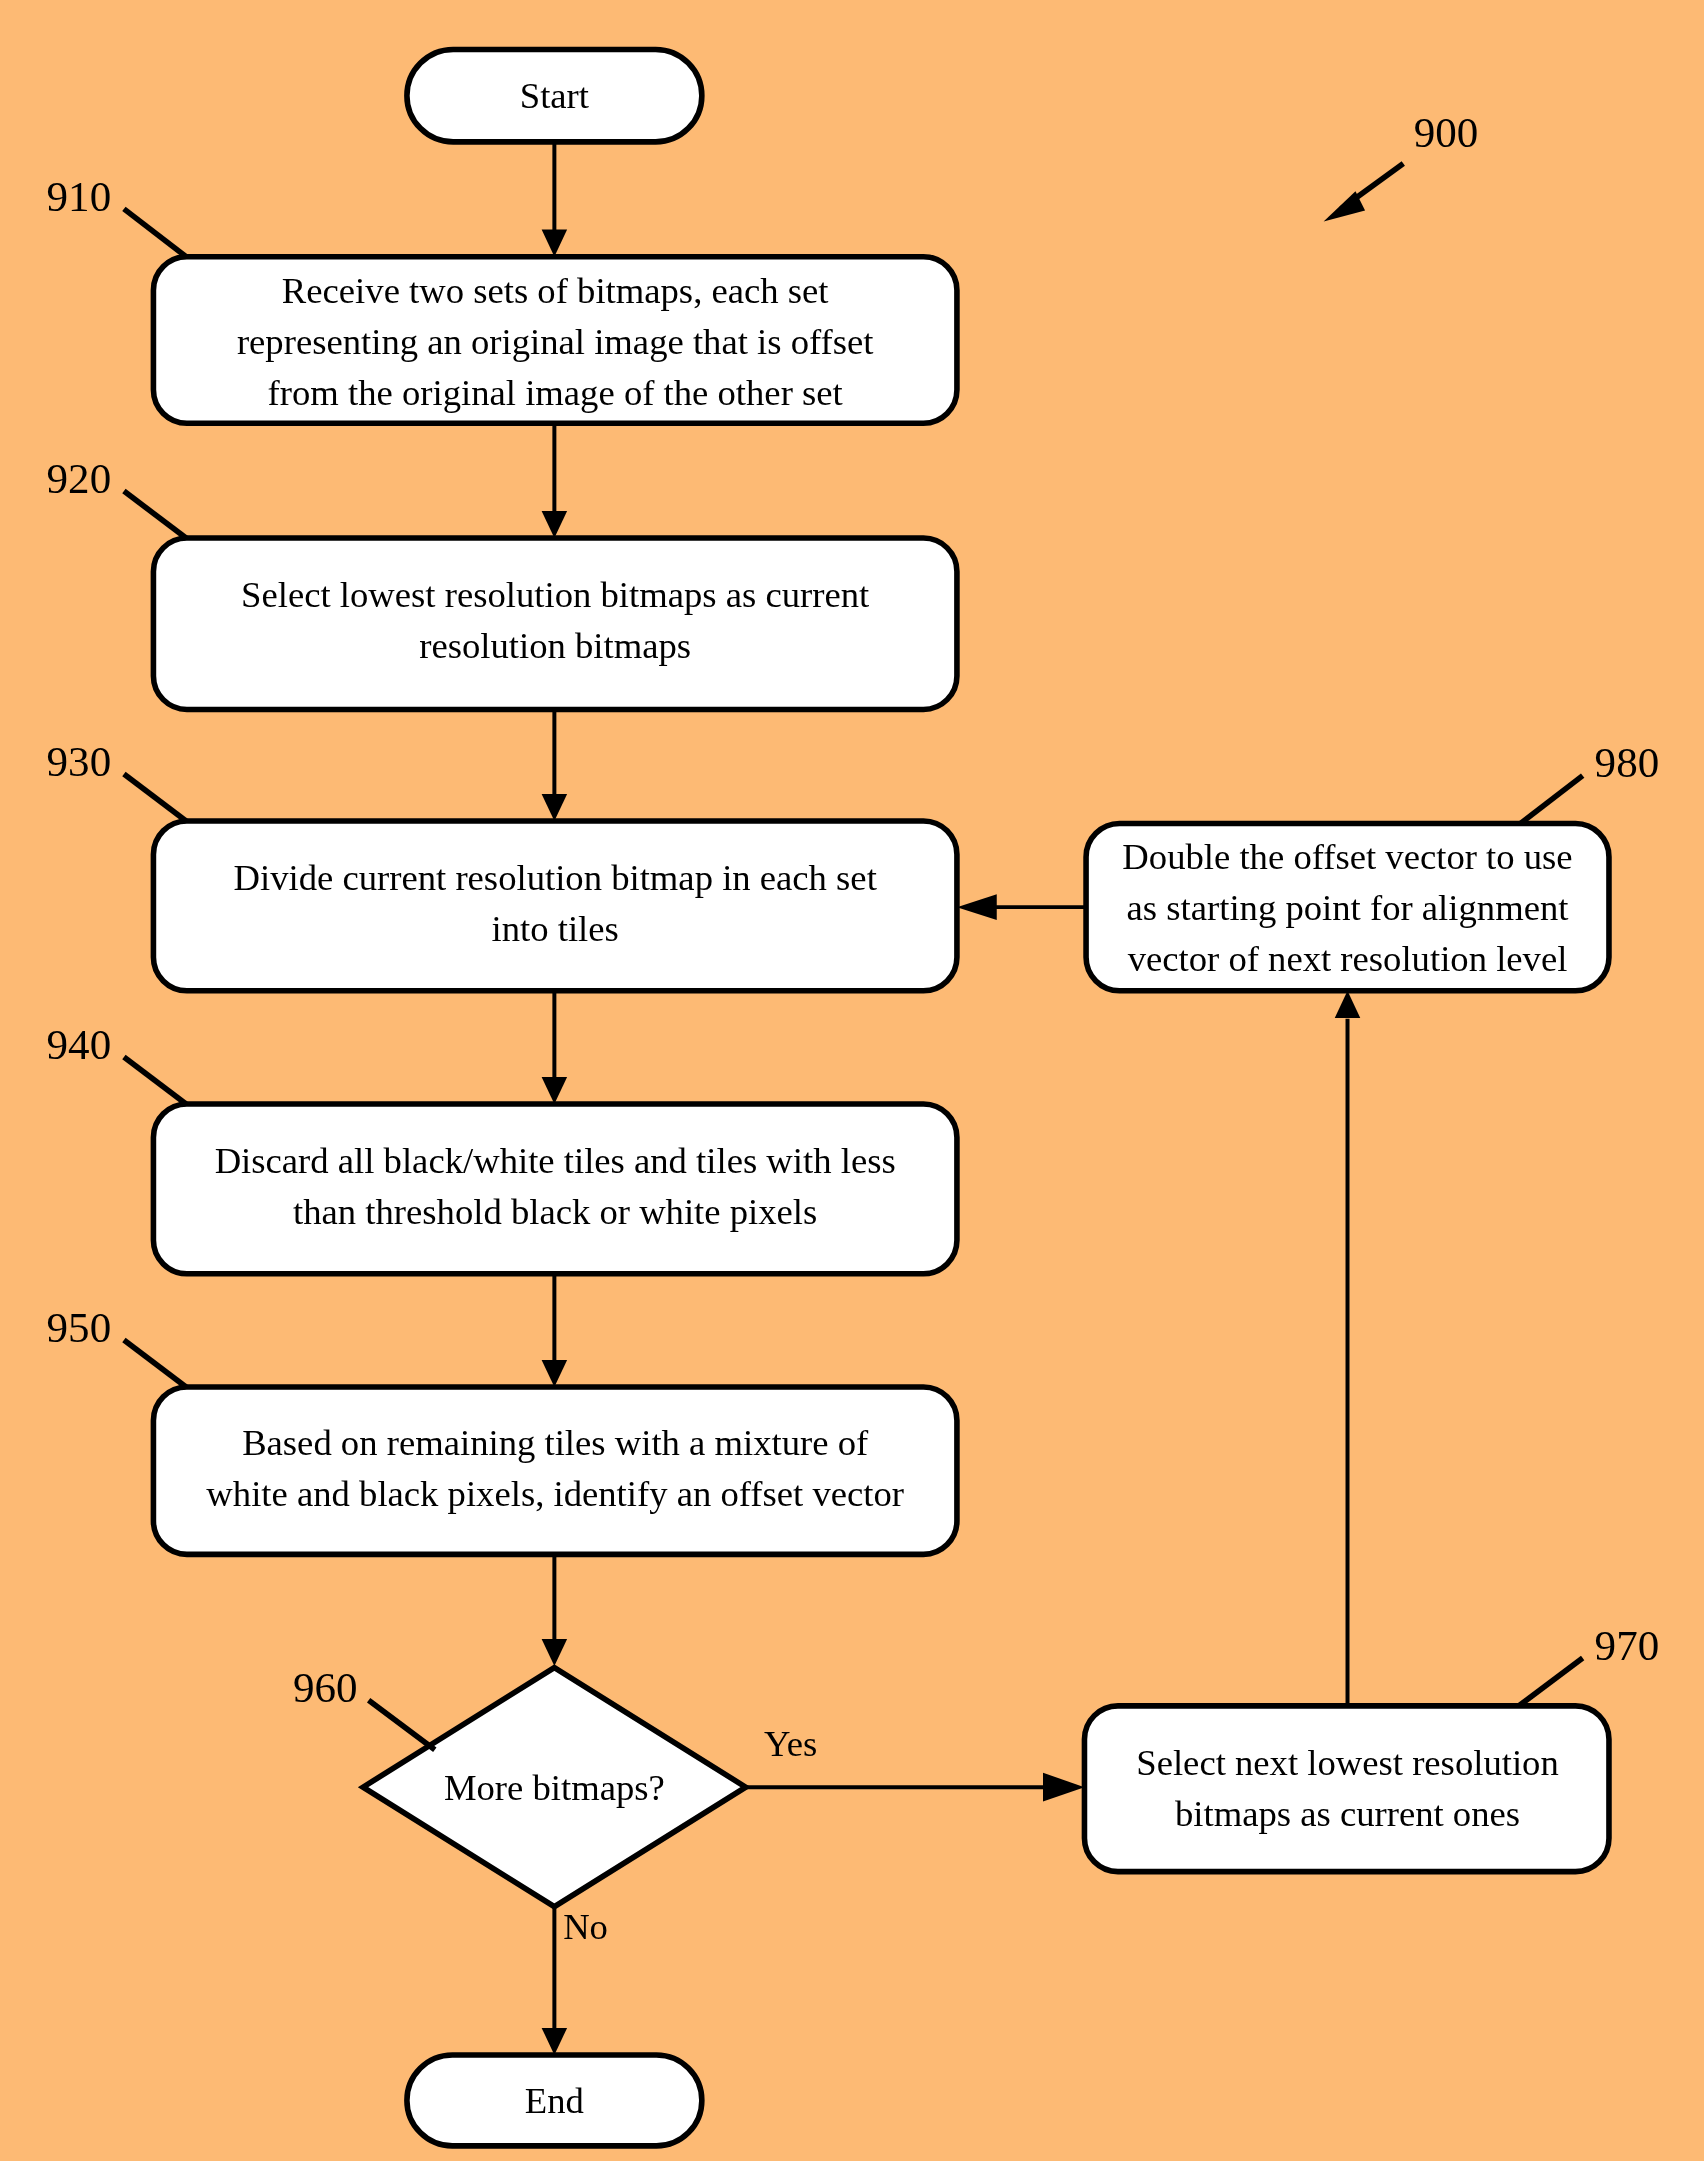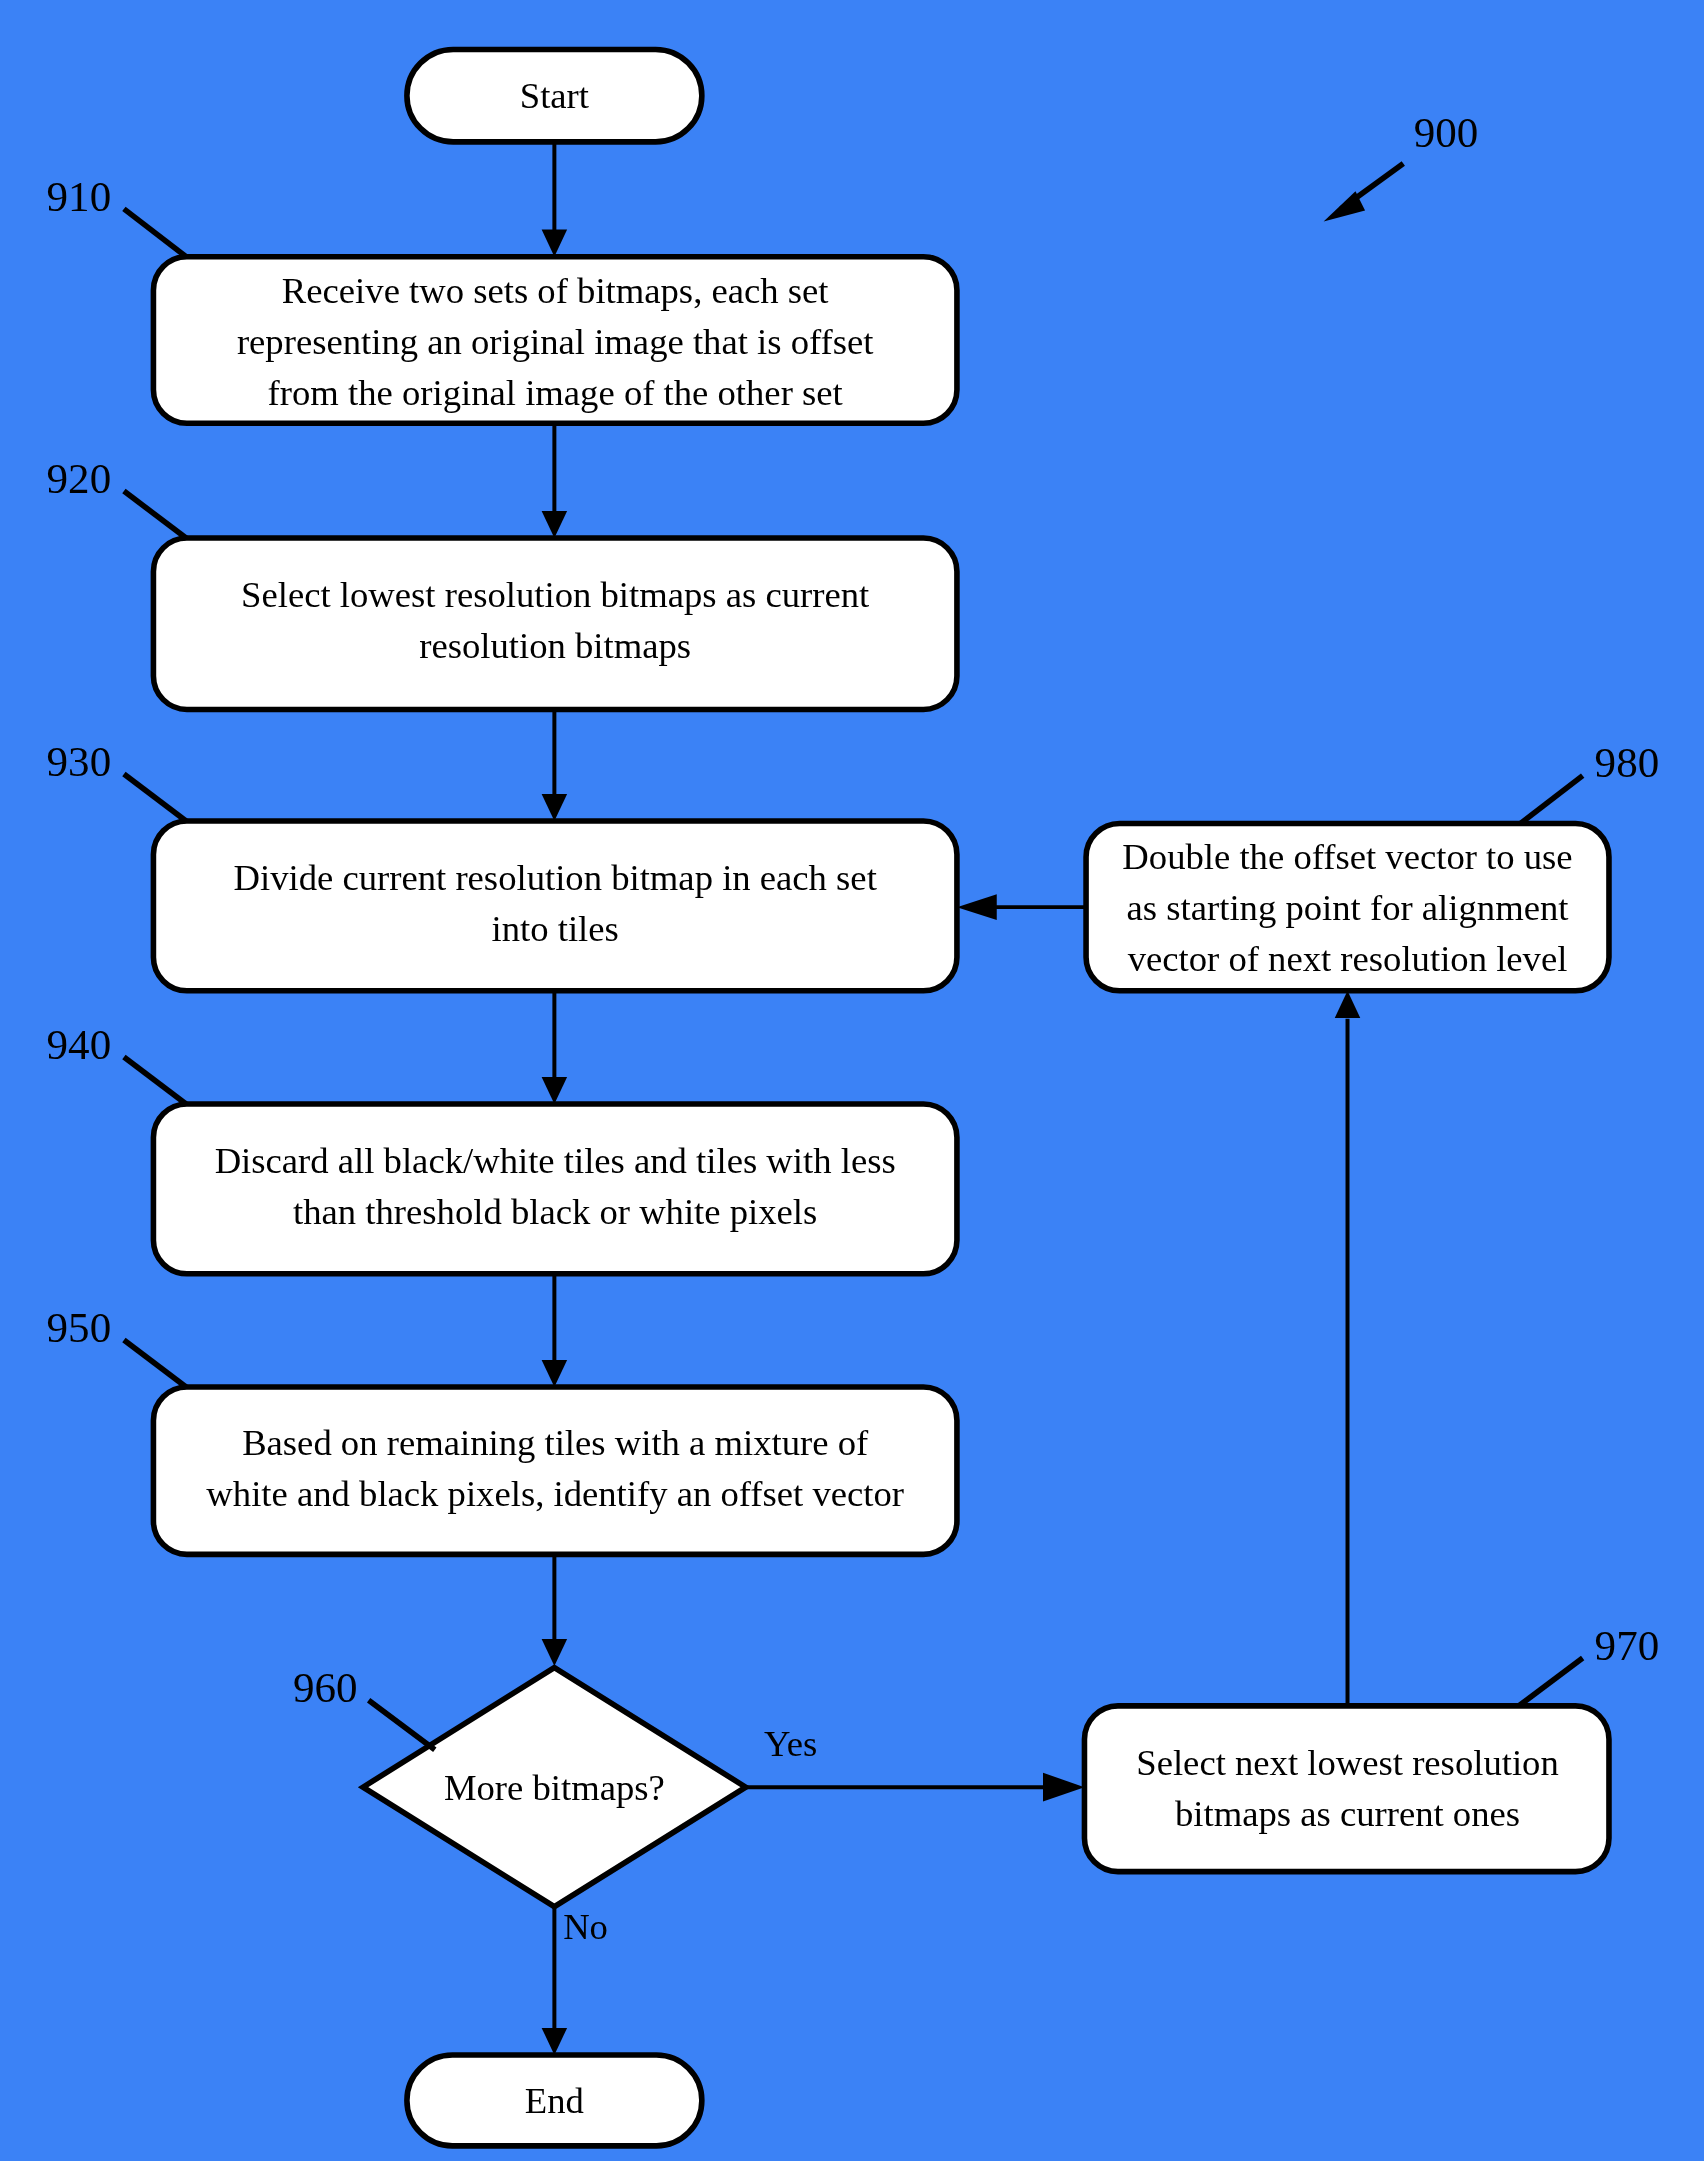--- a/index.html
+++ b/index.html
@@ -9,21 +9,21 @@
     background: #ffffff;
   }
   body {
     font-family: "Liberation Serif", "DejaVu Serif", serif;
     color: #000000;
   }
   #canvas {
     position: relative;
     width: 1705px;
     height: 2161px;
-    background: #3b82f6;
+    background: #fdba74;
     overflow: hidden;
   }
   svg#figure {
     position: absolute;
     top: 0;
     left: 0;
     width: 1705px;
     height: 2161px;
     display: block;
   }

